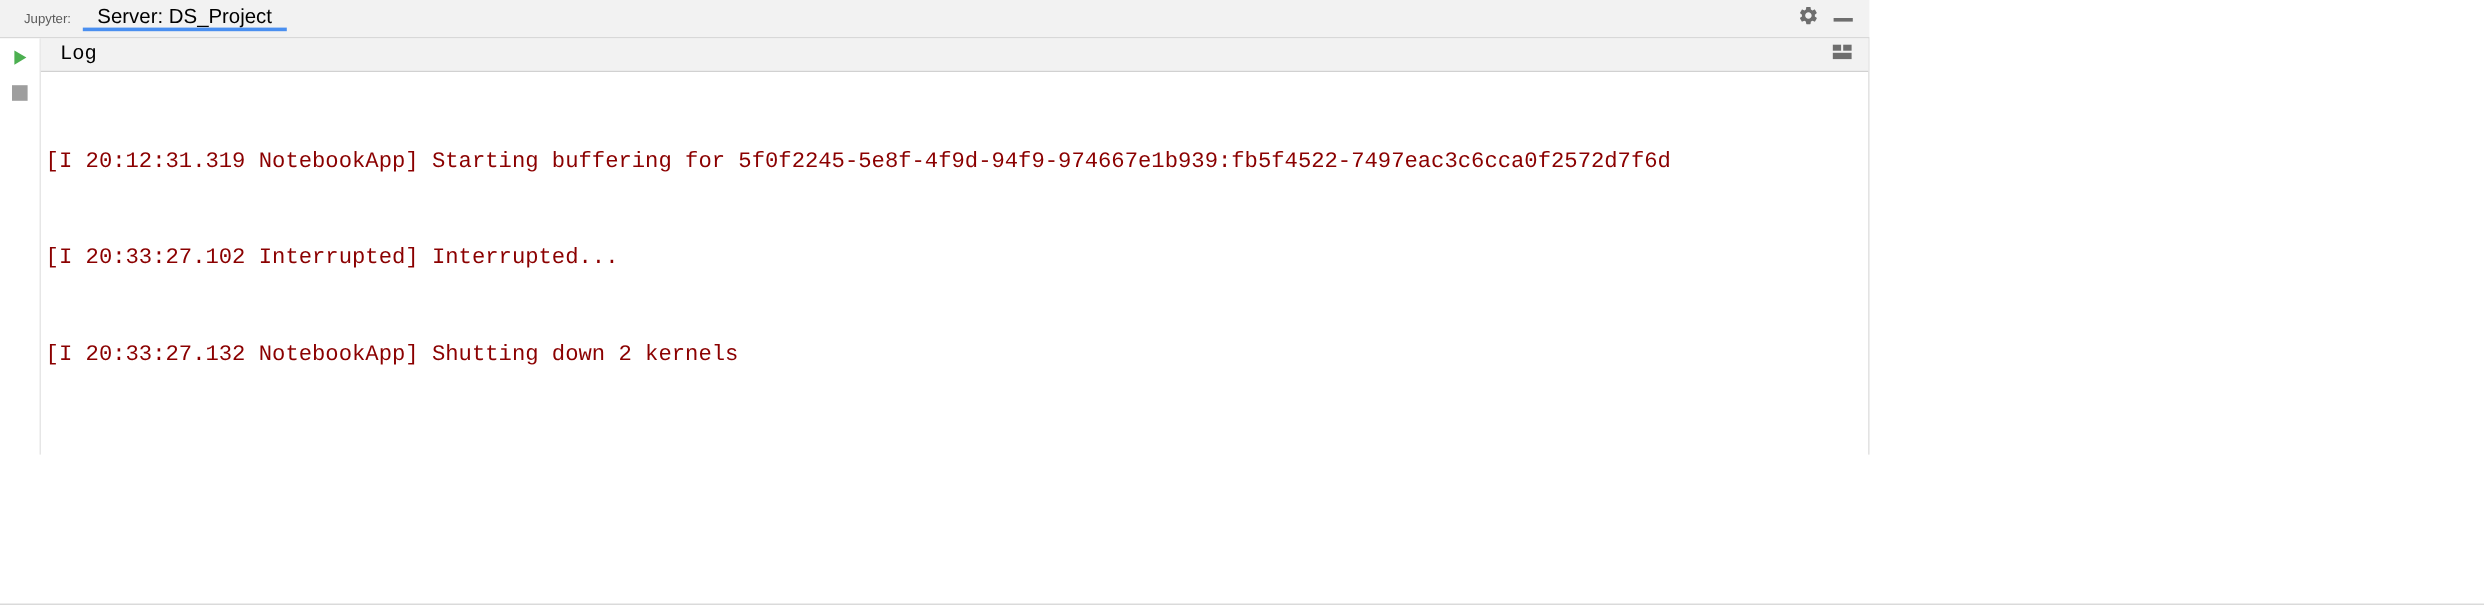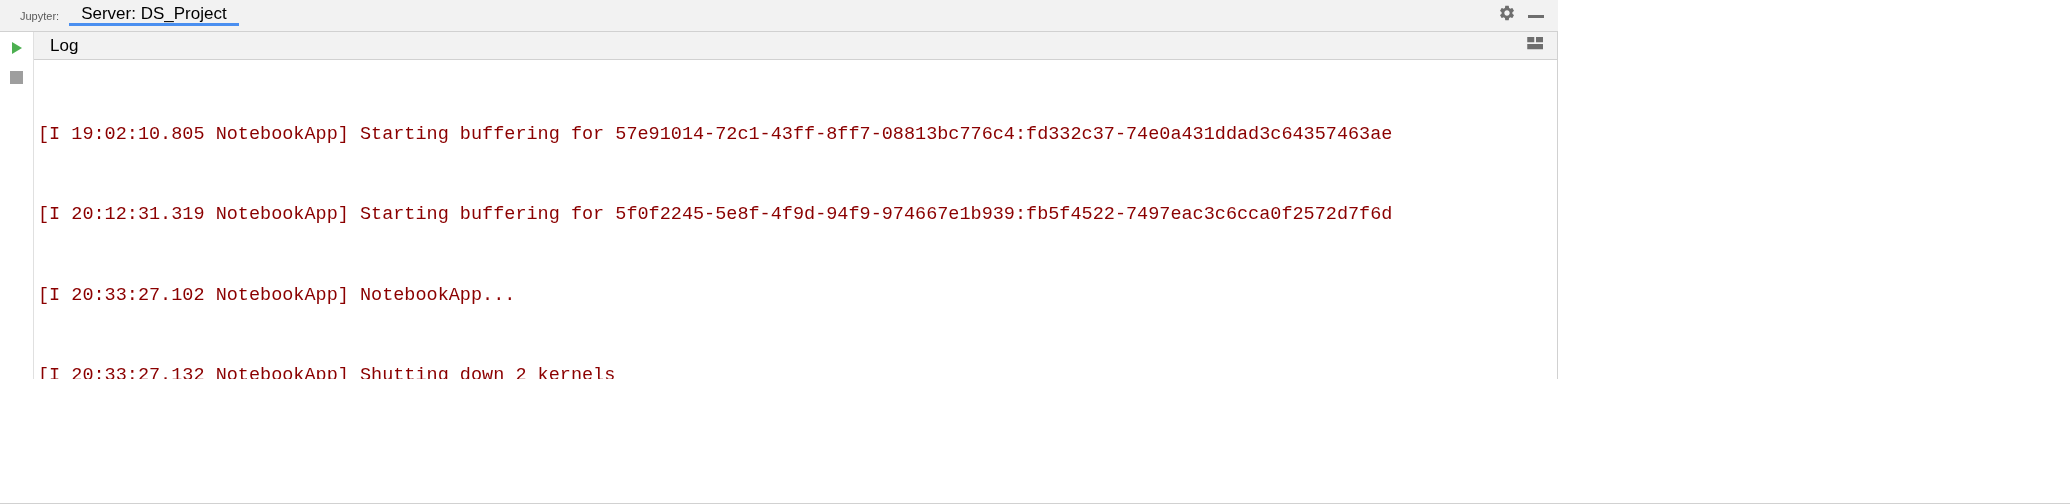--- a/index.html
+++ b/index.html
@@ -91,20 +91,21 @@
       display: flex;
       align-items: center;
       height: 28px;
       background: #f2f2f2;
       border-bottom: 1px solid #d1d1d1;
       padding-left: 16px;
     }
     .log-title {
       color: #000000;
       font-size: 17px;
+      font-family: Liberation Mono, monospace;
     }
     .log-header-spacer {
       flex: 1;
     }
     .log-header-icon {
       padding-right: 12px;
     }
     .log-header-icon svg {
       width: 18px;
       height: 14px;
@@ -168,23 +169,22 @@
       <span class="log-header-icon">
         <svg viewBox="0 0 20 16">
           <rect x="0" y="0" width="8" height="6" fill="#6e6e6e"></rect>
           <rect x="10" y="0" width="8" height="6" fill="#6e6e6e"></rect>
           <rect x="0" y="8" width="18" height="6" fill="#6e6e6e"></rect>
         </svg>
       </span>
     </div>
 
     <div class="log-content">
-      <div class="log-line">[I 19:02:10.805 NotebookApp] Starting buffering for 57e91014-72c1-43ff-8ff7-08813bc776c4:fd332c37-74e0a431ddad3c64357463ae</div>
       <div class="log-line">[I 20:12:31.319 NotebookApp] Starting buffering for 5f0f2245-5e8f-4f9d-94f9-974667e1b939:fb5f4522-7497eac3c6cca0f2572d7f6d</div>
-      <div class="log-line">[I 20:33:27.102 NotebookApp] NotebookApp...</div>
+      <div class="log-line">[I 20:33:27.102 Interrupted] Interrupted...</div>
       <div class="log-line">[I 20:33:27.132 NotebookApp] Shutting down 2 kernels</div>
       
       
       
       
     </div>
   </div>
 </div>
 
 <div class="bottom-border"></div>

